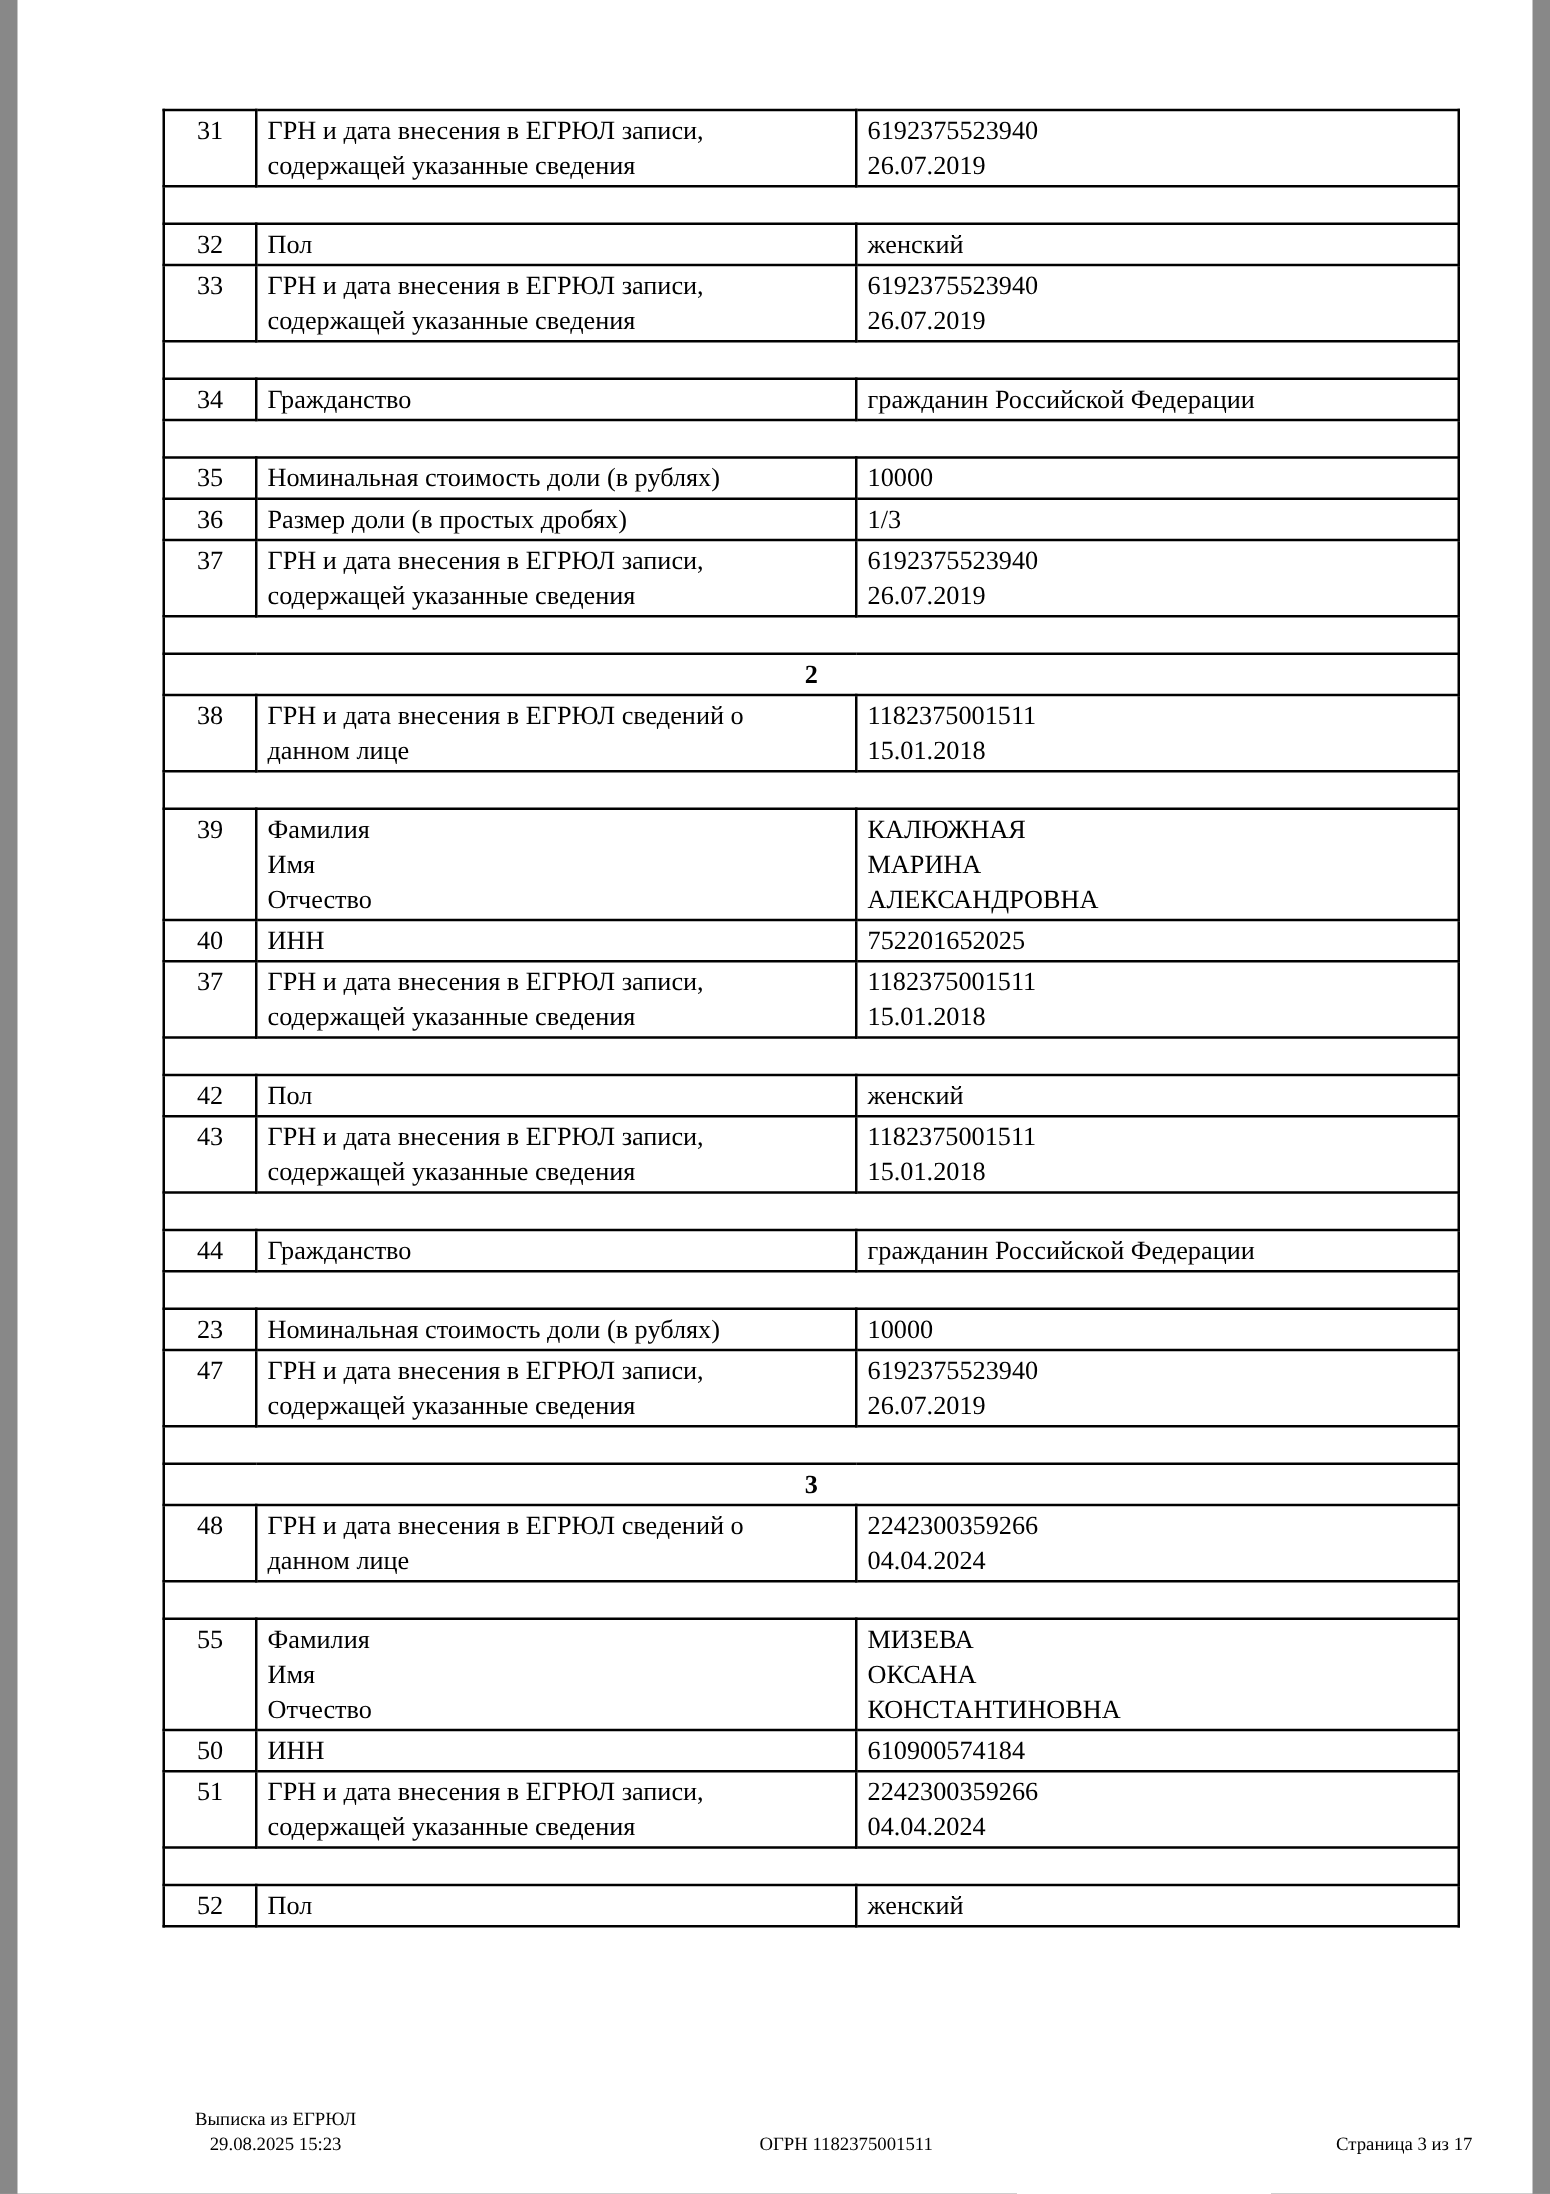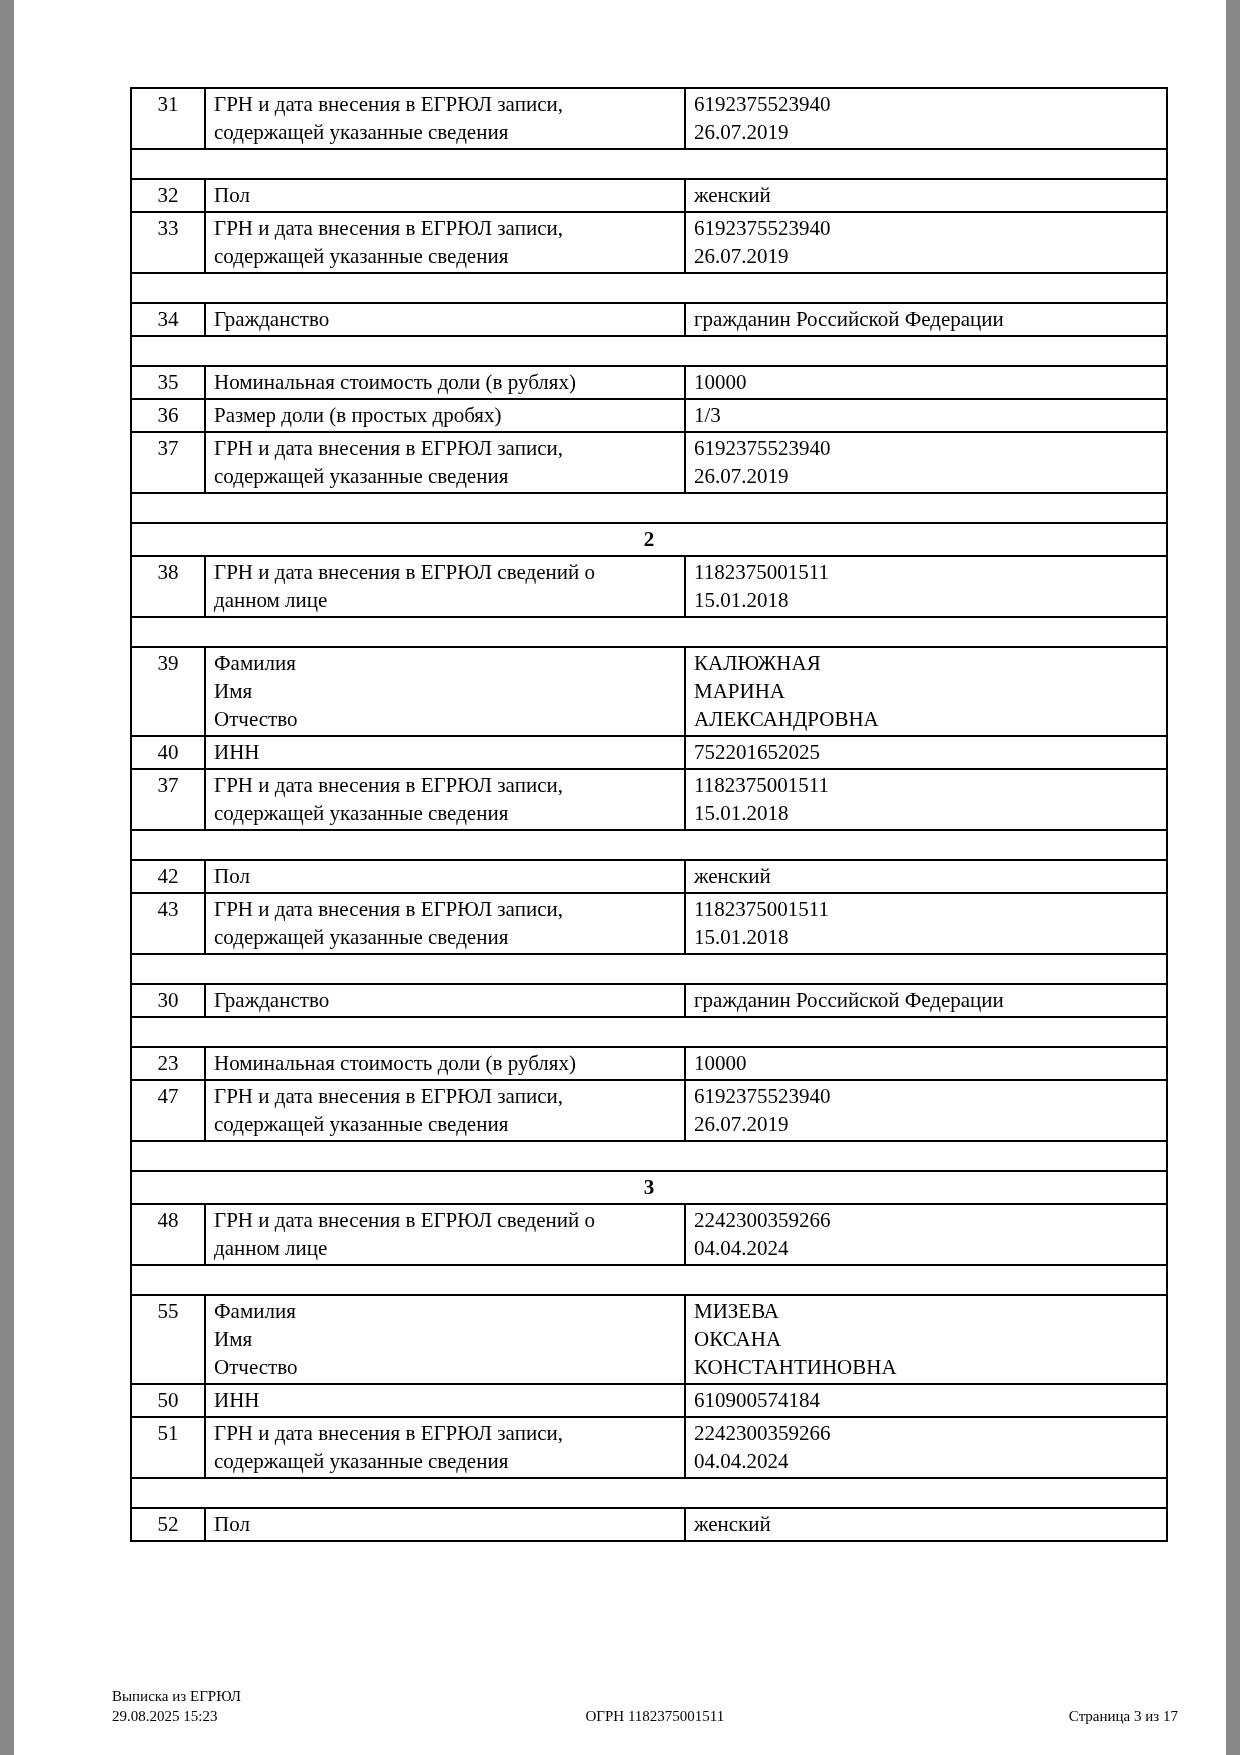--- a/index.html
+++ b/index.html
@@ -56,21 +56,21 @@
     position:absolute;
     left:98px;
     top:1686px;
     width:1066px;
     display:flex;
     justify-content:space-between;
     align-items:flex-end;
     font-size:15px;
     line-height:20px;
   }
-  .footer .f-left{text-align:left;}
+  .footer .f-left{text-align:center;margin-left:44px;}
   .footer .f-center{text-align:center;}
   .footer .f-right{text-align:right;}
 </style>
 </head>
 <body>
 
 <div class="page">
 
   <div class="table-wrap">
     <table class="egrul">
@@ -231,21 +231,21 @@
             </td>
             <td class="value">
               <div class="line">1182375001511</div>
               <div class="line">15.01.2018</div>
             </td>
           </tr>
           <tr class="spacer">
             <td colspan="3"></td>
           </tr>
           <tr>
-            <td class="num">30</td>
+            <td class="num">44</td>
             <td class="label">
               <div class="line">Гражданство</div>
             </td>
             <td class="value">
               <div class="line">гражданин Российской Федерации</div>
             </td>
           </tr>
           <tr class="spacer">
             <td colspan="3"></td>
           </tr>

